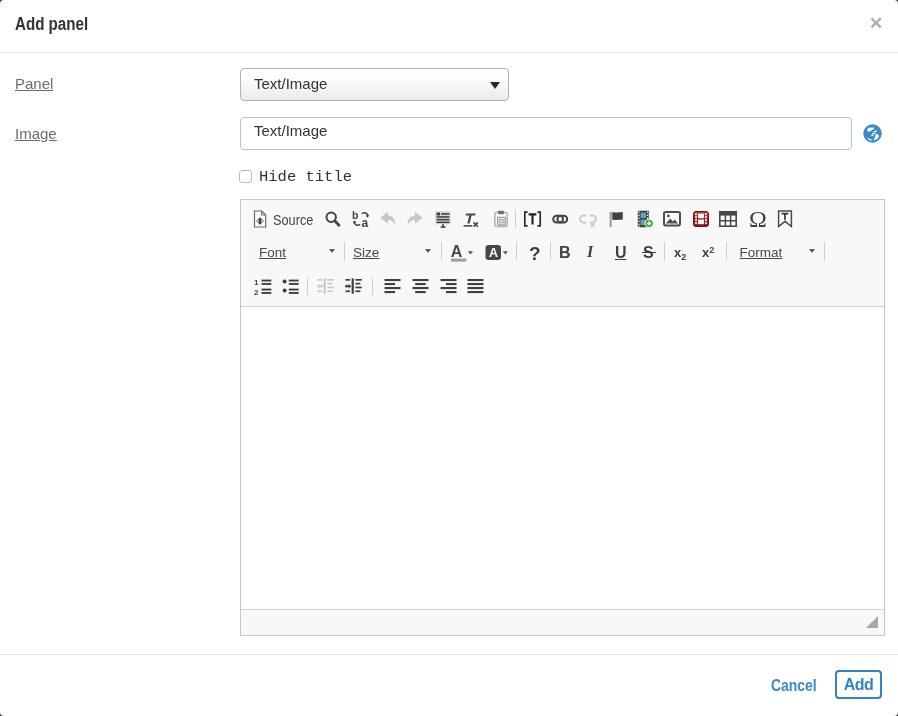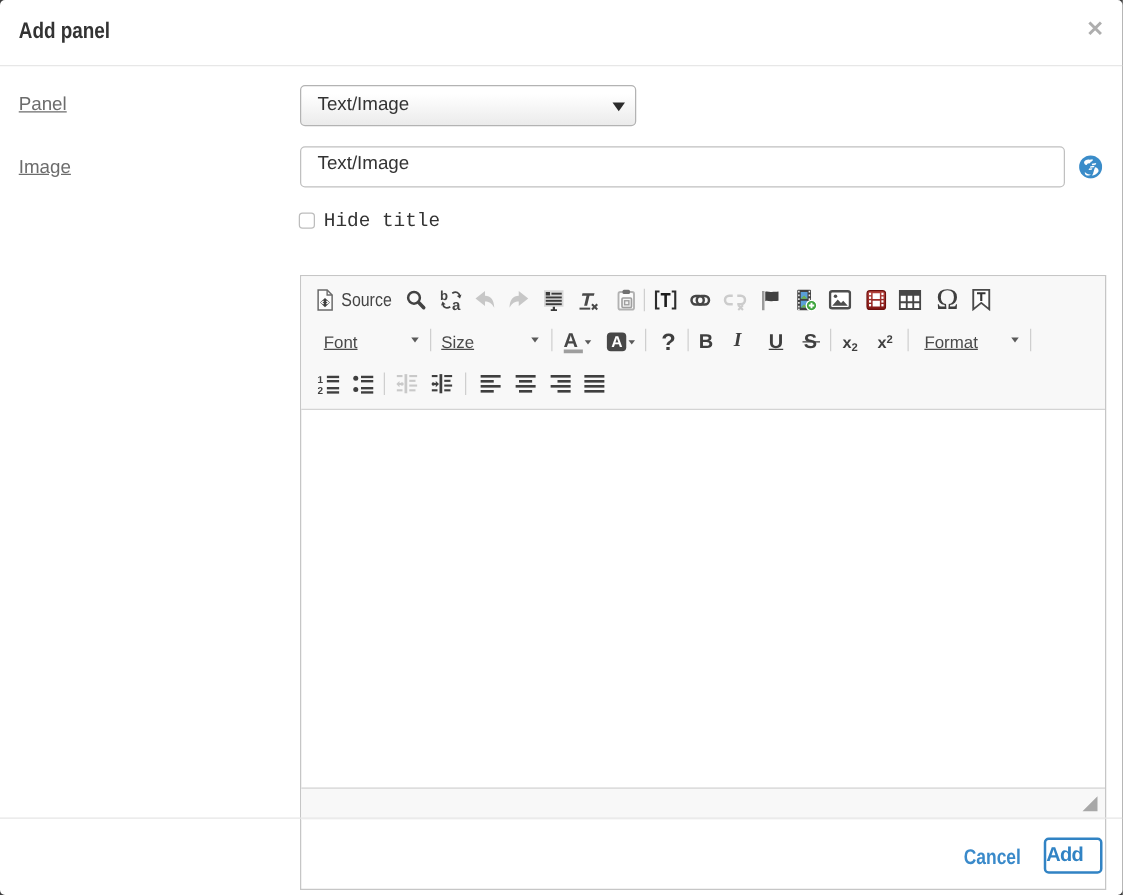--- a/index.html
+++ b/index.html
@@ -13,32 +13,32 @@
   #sel { left:240px; top:68px; width:269px; height:33px; border:1px solid #b3b3b3; border-radius:4px;
          background:linear-gradient(#ffffff 20%, #ebebeb); }
   #sel .txt { position:absolute; left:13px; top:6px; font-size:15px; color:#333; }
   #sel .arr { position:absolute; left:249px; top:13px; width:0; height:0;
               border-left:5px solid transparent; border-right:5px solid transparent; border-top:7px solid #2c2c2c; }
   #inp { left:240px; top:117px; width:612px; height:33px; border:1px solid #c0c0c0; border-radius:4px; background:#fff; }
   #inp .txt { position:absolute; left:13px; top:4px; font-size:15px; color:#333; }
   #cb { left:239px; top:170px; width:13px; height:13px; border:1.5px solid #bdbdbd; border-radius:3px; background:#fff; }
   #hidetitle { left:259px; top:168px; font-size:15.5px; color:#333;font-family:Liberation Mono, monospace; }
   #cslabel { left:15px; top:207px; line-height:22.5px; }
-  #editor { left:240px; top:220px; width:645px; height:492px; border:1px solid #c6c6c6; background:#fff; }
+  #editor { left:240px; top:199px; width:645px; height:437px; border:1px solid #c6c6c6; background:#fff; }
   #toolbar { position:absolute; left:0; top:0; width:643px; height:107px; background:#f8f8f8; border-bottom:1px solid #d4d4d4; }
   #bottombar { position:absolute; left:0; top:409px; width:643px; height:26px; background:#f8f8f8; border-top:1px solid #d4d4d4; }
   .sep { position:absolute; width:1px; height:18px; background:#cfcfcf; }
   .icon { position:absolute; }
   .cklab { position:absolute; font-size:13.5px; color:#4a4a4a;text-decoration:underline; }
   .combo-arr { position:absolute; width:0; height:0; border-left:3.5px solid transparent; border-right:3.5px solid transparent; border-top:4.5px solid #5a5a5a; }
   .bigch { position:absolute; font-weight:bold; color:#3f3f3f; font-size:15px; }
   #ftr-line { left:0; top:654px; width:898px; height:1px; background:#e6e6e6; }
   #cancel { left:771px; top:676px; font-size:17px; font-weight:bold; color:#3a8aca; transform:scaleX(0.82); transform-origin:0 0; }
   #addbtn { left:835px; top:670px; width:47px; height:29px; border:2px solid #3183c4; border-radius:4px;
-            color:#3183c4; font-size:16px; font-weight:bold; line-height:25px; background:#fff;
+            color:#3183c4; font-size:16px; font-weight:bold; text-align:center; line-height:25px; background:#fff;
             letter-spacing:-0.6px; }
   .rsz { position:absolute; left:625px; top:6px; width:0; height:0;
          border-left:12px solid transparent; border-bottom:12px solid #a8a8a8; }
 </style>
 </head>
 <body>
 <div id="modal">
   <div class="abs" id="hdr-title">Add panel</div>
   <div class="abs" id="hdr-close">✕</div>
   <div class="abs" id="hdr-line"></div>

